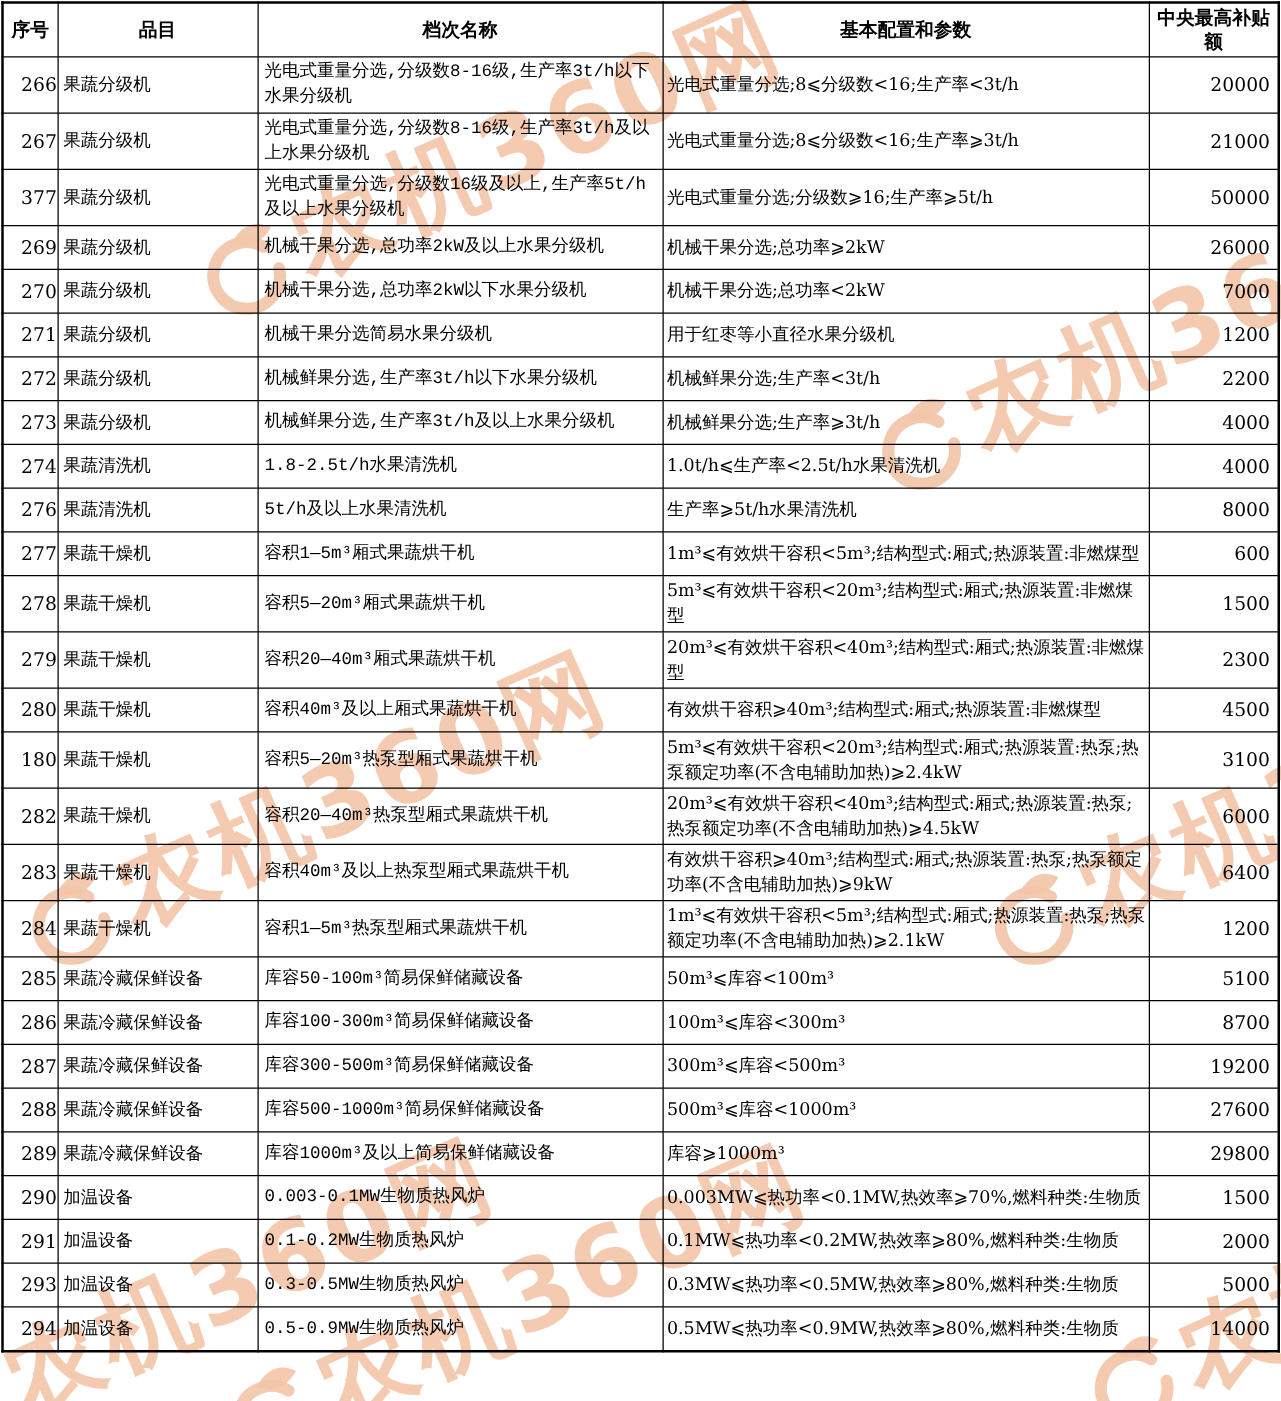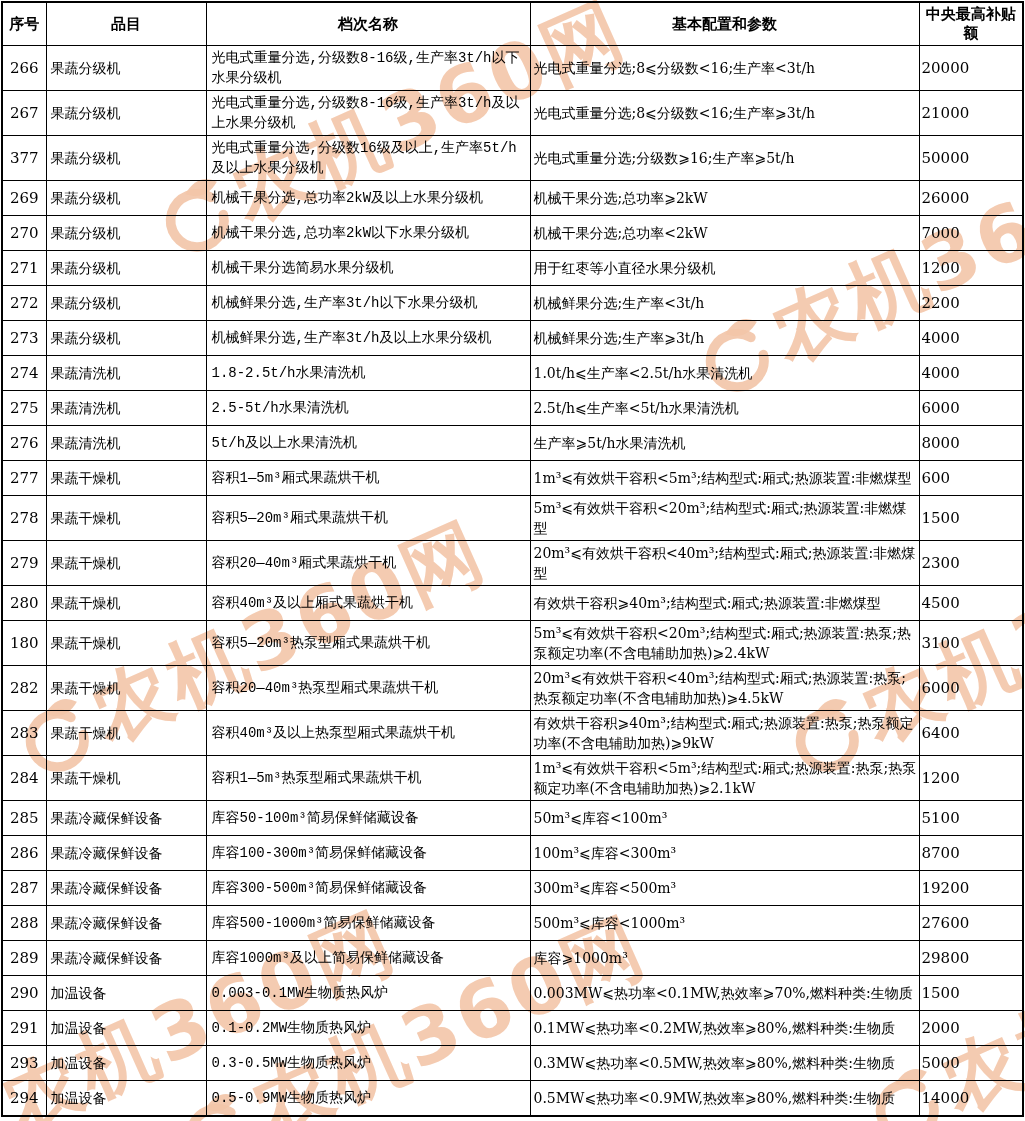--- a/index.html
+++ b/index.html
@@ -64,29 +64,29 @@
     padding: 1px 2px;
     font-family: "DejaVu Sans", "Liberation Sans", sans-serif;
   }
   td {
     font-size: 14px;
     line-height: 20px;
     height: 30px;
     padding: 2px 2px 2px 4px;
   }
   td.no {
-    text-align: center;
+    text-align: right;
     padding: 2px 0;
     font-size: 15px;
   }
   td.item { padding-left: 4px; }
   td.grade { padding-left: 5px; font-family: Liberation Mono, monospace; }
   td.config { padding-left: 3px; }
   td.subsidy {
-    text-align: left;
+    text-align: right;
     padding: 2px 6px 2px 2px;
     font-size: 15px;
   }
 </style>
 </head>
 <body>
 
 <div class="wm-layer">
   <span class="wm" style="top:180px; left:160px;">
     <svg width="74" height="74" viewBox="0 0 100 100">
@@ -215,27 +215,20 @@
           <td class="subsidy">4000</td>
         </tr>
         <tr>
           <td class="no">274</td>
           <td class="item">果蔬清洗机</td>
           <td class="grade">1.8-2.5t/h水果清洗机</td>
           <td class="config">1.0t/h⩽生产率&lt;2.5t/h水果清洗机</td>
           <td class="subsidy">4000</td>
         </tr>
         <tr>
-          <td class="no">275</td>
-          <td class="item">果蔬清洗机</td>
-          <td class="grade">2.5-5t/h水果清洗机</td>
-          <td class="config">2.5t/h⩽生产率&lt;5t/h水果清洗机</td>
-          <td class="subsidy">6000</td>
-        </tr>
-        <tr>
           <td class="no">276</td>
           <td class="item">果蔬清洗机</td>
           <td class="grade">5t/h及以上水果清洗机</td>
           <td class="config">生产率⩾5t/h水果清洗机</td>
           <td class="subsidy">8000</td>
         </tr>
         <tr>
           <td class="no">277</td>
           <td class="item">果蔬干燥机</td>
           <td class="grade">容积1—5m³厢式果蔬烘干机</td>

